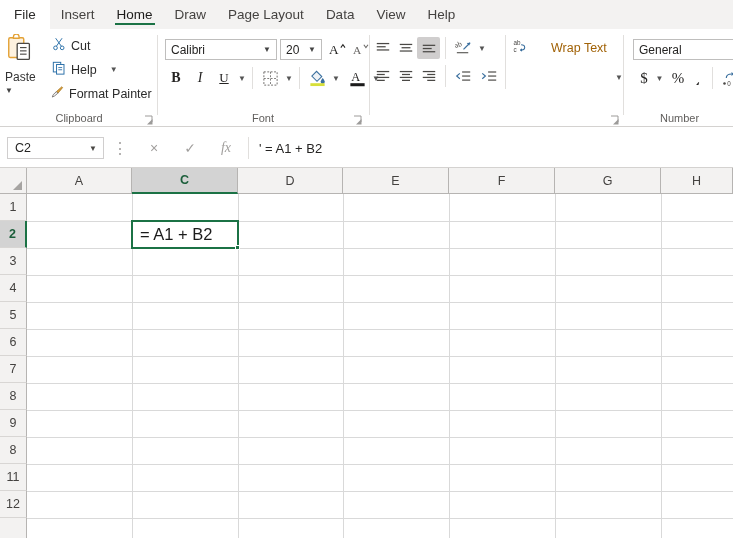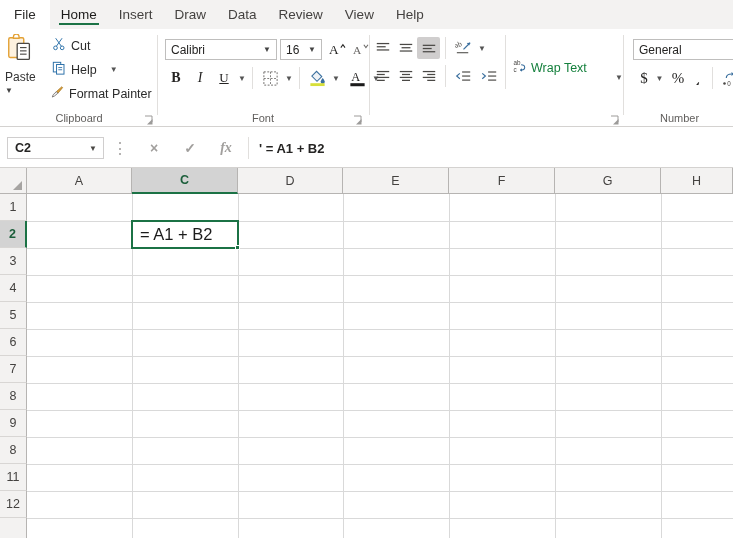--- a/index.html
+++ b/index.html
@@ -82,36 +82,36 @@
   }
   .combo-caret { margin-left:auto; font-size:8px; color:#444; padding-right:3px; }
   .ico-btn {
     position: absolute; display: flex; align-items: center; justify-content: center;
     cursor: default; color: #252423;
   }
   .ico-btn.on { background: #d0cece; border-radius: 2px; }
 
   
   .align-text {
-    position: absolute; display: flex; align-items: center; gap: 0;
-    font-size: 12.5px; color: #15803d; white-space: nowrap; cursor: default; margin-top: 20px;
+    position: absolute; display: flex; align-items: center; gap: 20px;
+    font-size: 12.5px; color: #a16207; white-space: nowrap; cursor: default;
   }
 
   
   .numfmt-box {
     position: absolute; width: 103px; height: 21px;
     border: 1px solid #bfbebd; background: #fff;
     display: flex; align-items: center; padding: 0 4px 0 5px;
     font-size: 12px; color: #252423;
   }
 
   
   .fbar {
     position: absolute; left: 0; top: 127px; width: 733px; height: 41px;
-    background: #ffffff; border-bottom: 1px solid #d4d2d0; font-weight: bold;
+    background: #ffffff; border-bottom: 1px solid #d4d2d0;
   }
   .namebox {
     position: absolute; left: 7px; top: 10px; width: 97px; height: 22px;
     border: 1px solid #d0cece; background: #fff;
     display: flex; align-items: center; padding: 0 3px 0 7px;
     font-size: 12.5px; color: #252423;
   }
   .fbar-dots {
     position: absolute; left: 119px; top: 15px; width: 3px; height: 13px;
     display:flex; flex-direction: column; justify-content: space-between;
@@ -171,34 +171,34 @@
 </style>
 </head>
 <body>
 
 <div id="app">
 
   <div class="tabstrip">
     <div class="tab file">
         <span>File</span>
       </div>
+    <div class="tab">
+        <span>Insert</span>
+      </div>
     <div class="tab active">
         <span>Home</span>
       </div>
     <div class="tab">
-        <span>Insert</span>
+        <span>Draw</span>
       </div>
     <div class="tab">
-        <span>Draw</span>
+        <span>Page Layout</span>
       </div>
     <div class="tab">
         <span>Data</span>
-      </div>
-    <div class="tab">
-        <span>Review</span>
       </div>
     <div class="tab">
         <span>View</span>
       </div>
     <div class="tab">
         <span>Help</span>
       </div>
   </div>
 
   <div class="ribbon">
@@ -263,21 +263,21 @@
       </div>
       <div class="group-sep" style="right:0;"></div>
     </div>
 
     <div class="group" style="left:159px; width:208px;">
       <div class="fontname-box" style="left:6px; top:10px;">
         <span>Calibri</span>
         <span class="combo-caret">▼</span>
       </div>
       <div class="fontsize-box" style="left:121px; top:10px;">
-        <span>16</span>
+        <span>20</span>
         <span class="combo-caret">▼</span>
       </div>
       <div class="ico-btn" style="left:168px; top:10px; width:21px; height:21px;">
         <svg viewBox="0 0 20 20" width="19" height="19">
             <text x="1" y="15" font-family="Liberation Serif, serif" font-size="14" fill="#252423">A</text>
             <path d="M13.5 8 l2.2-3 l2.2 3" fill="none" stroke="#252423" stroke-width="1.1"></path>
           </svg>
       </div>
       <div class="ico-btn" style="left:191px; top:10px; width:21px; height:21px;">
         <svg viewBox="0 0 20 20" width="19" height="19">

